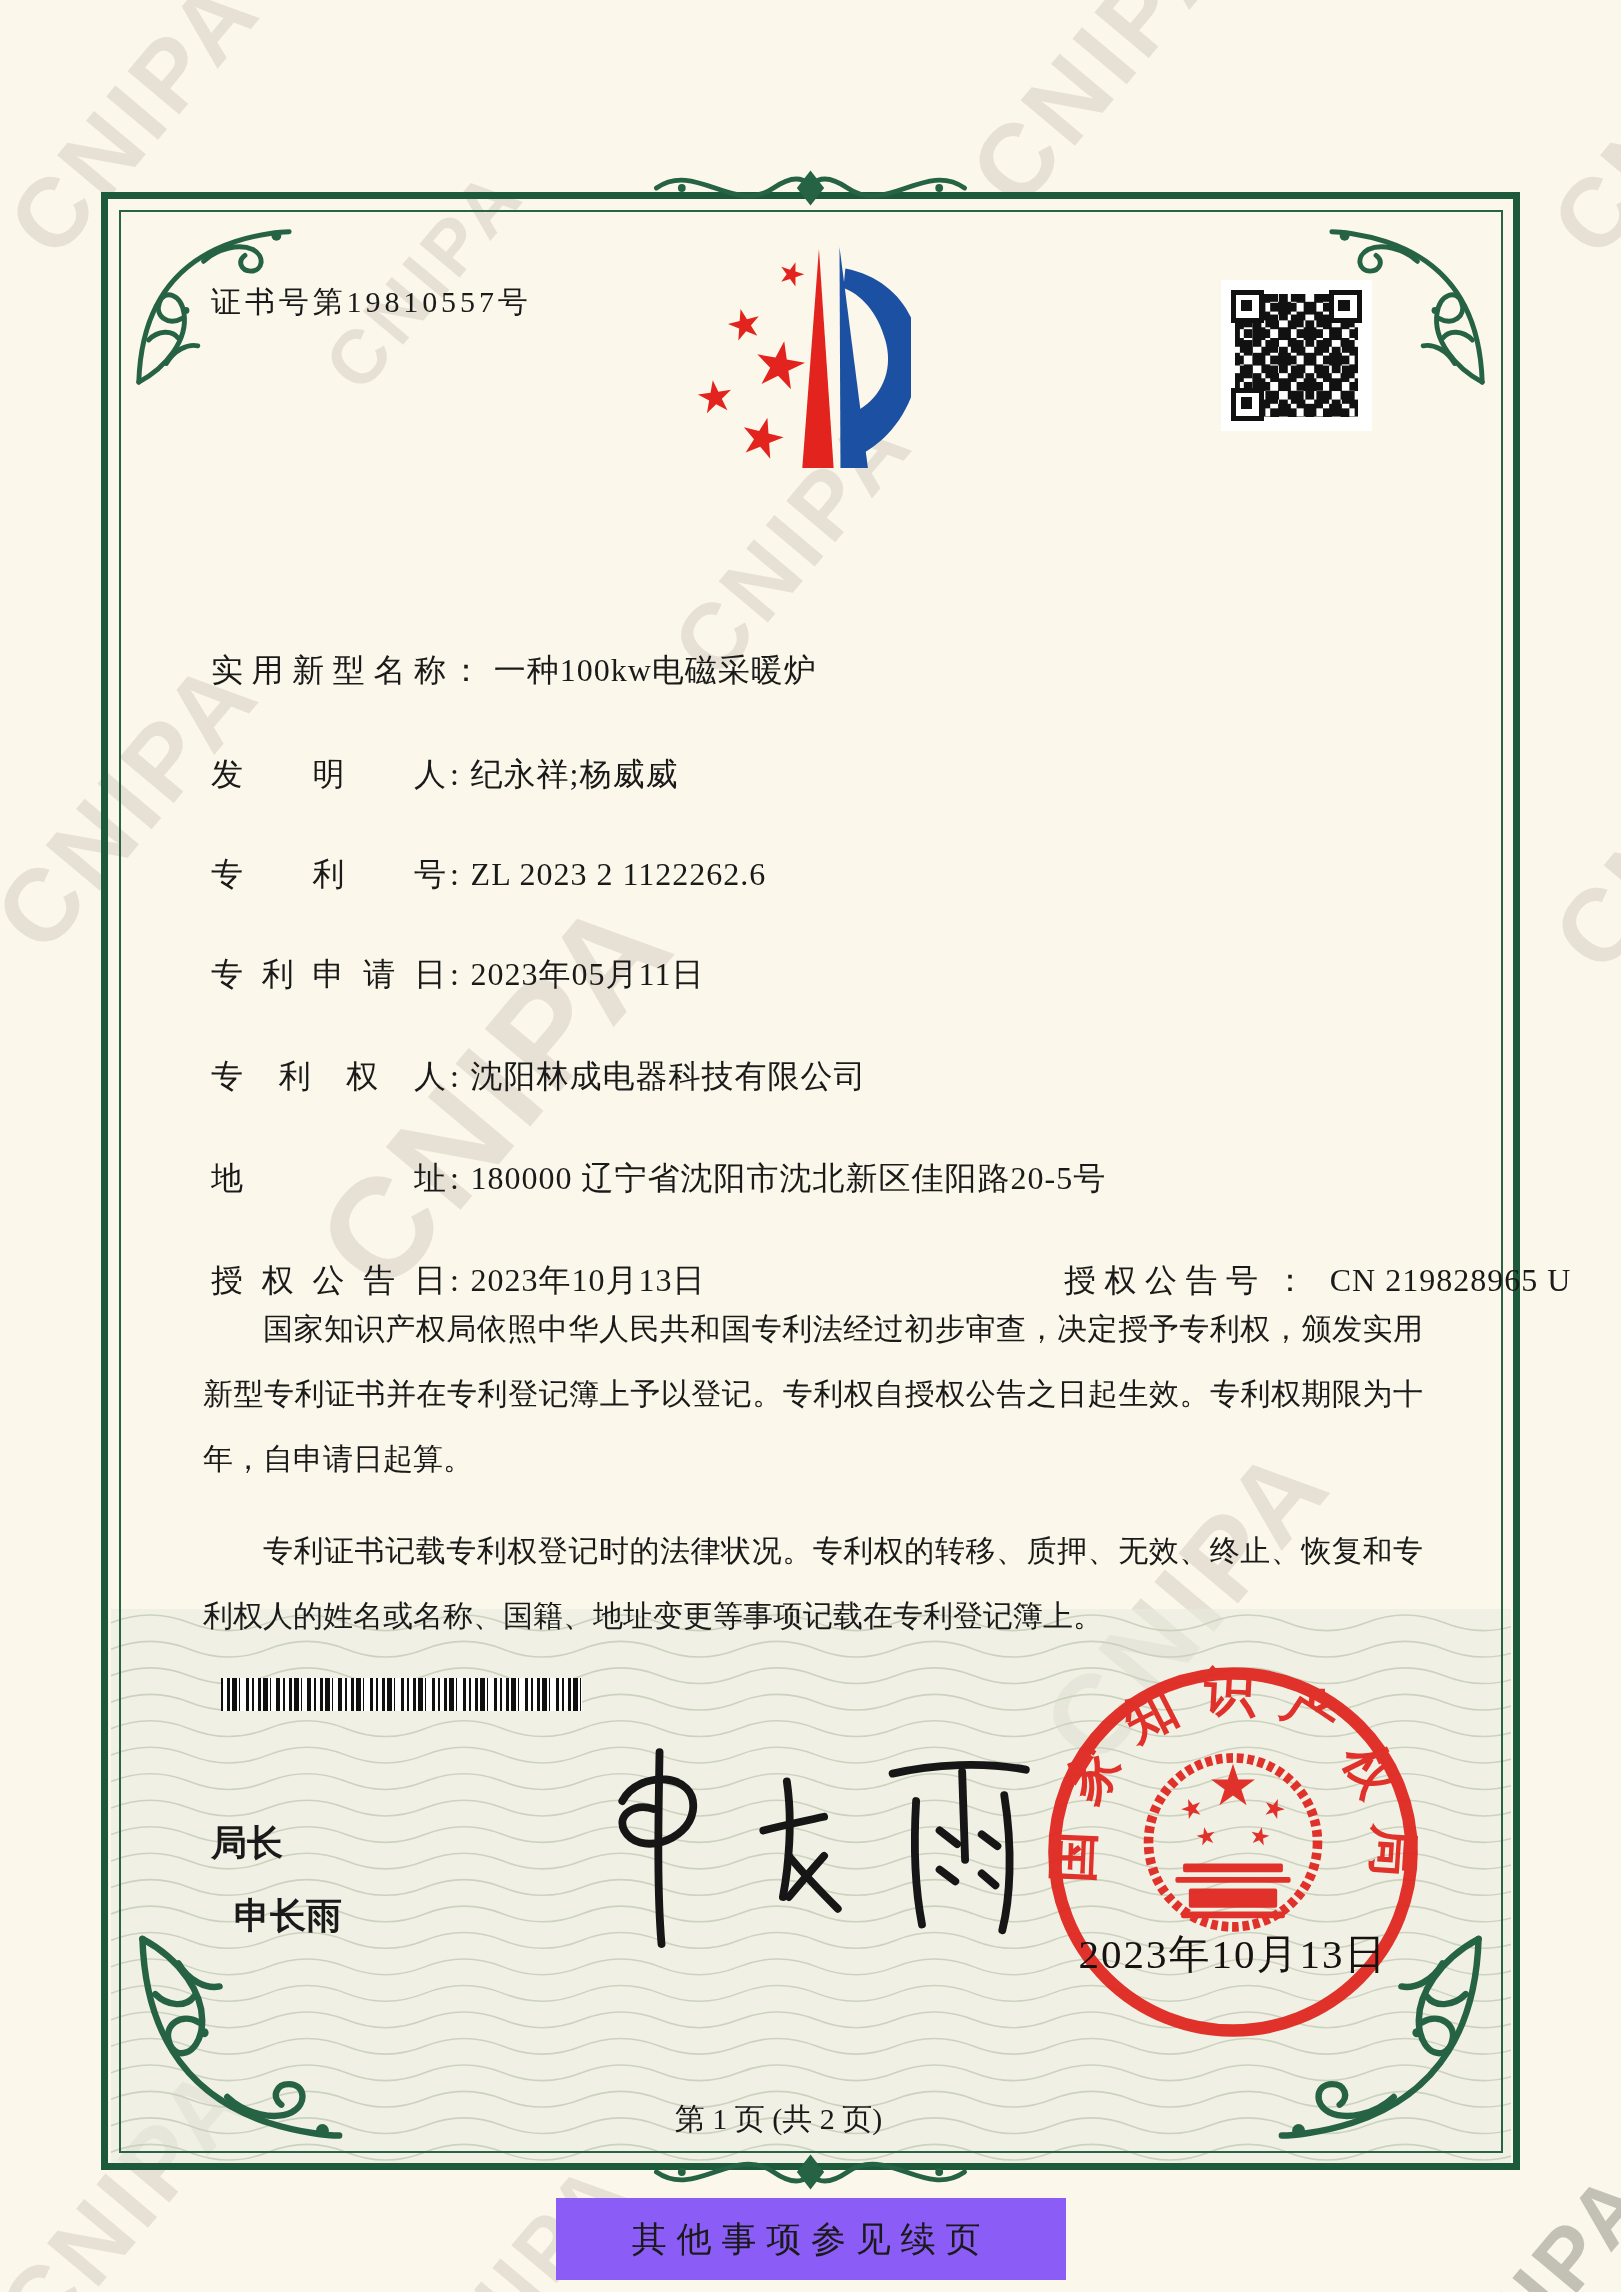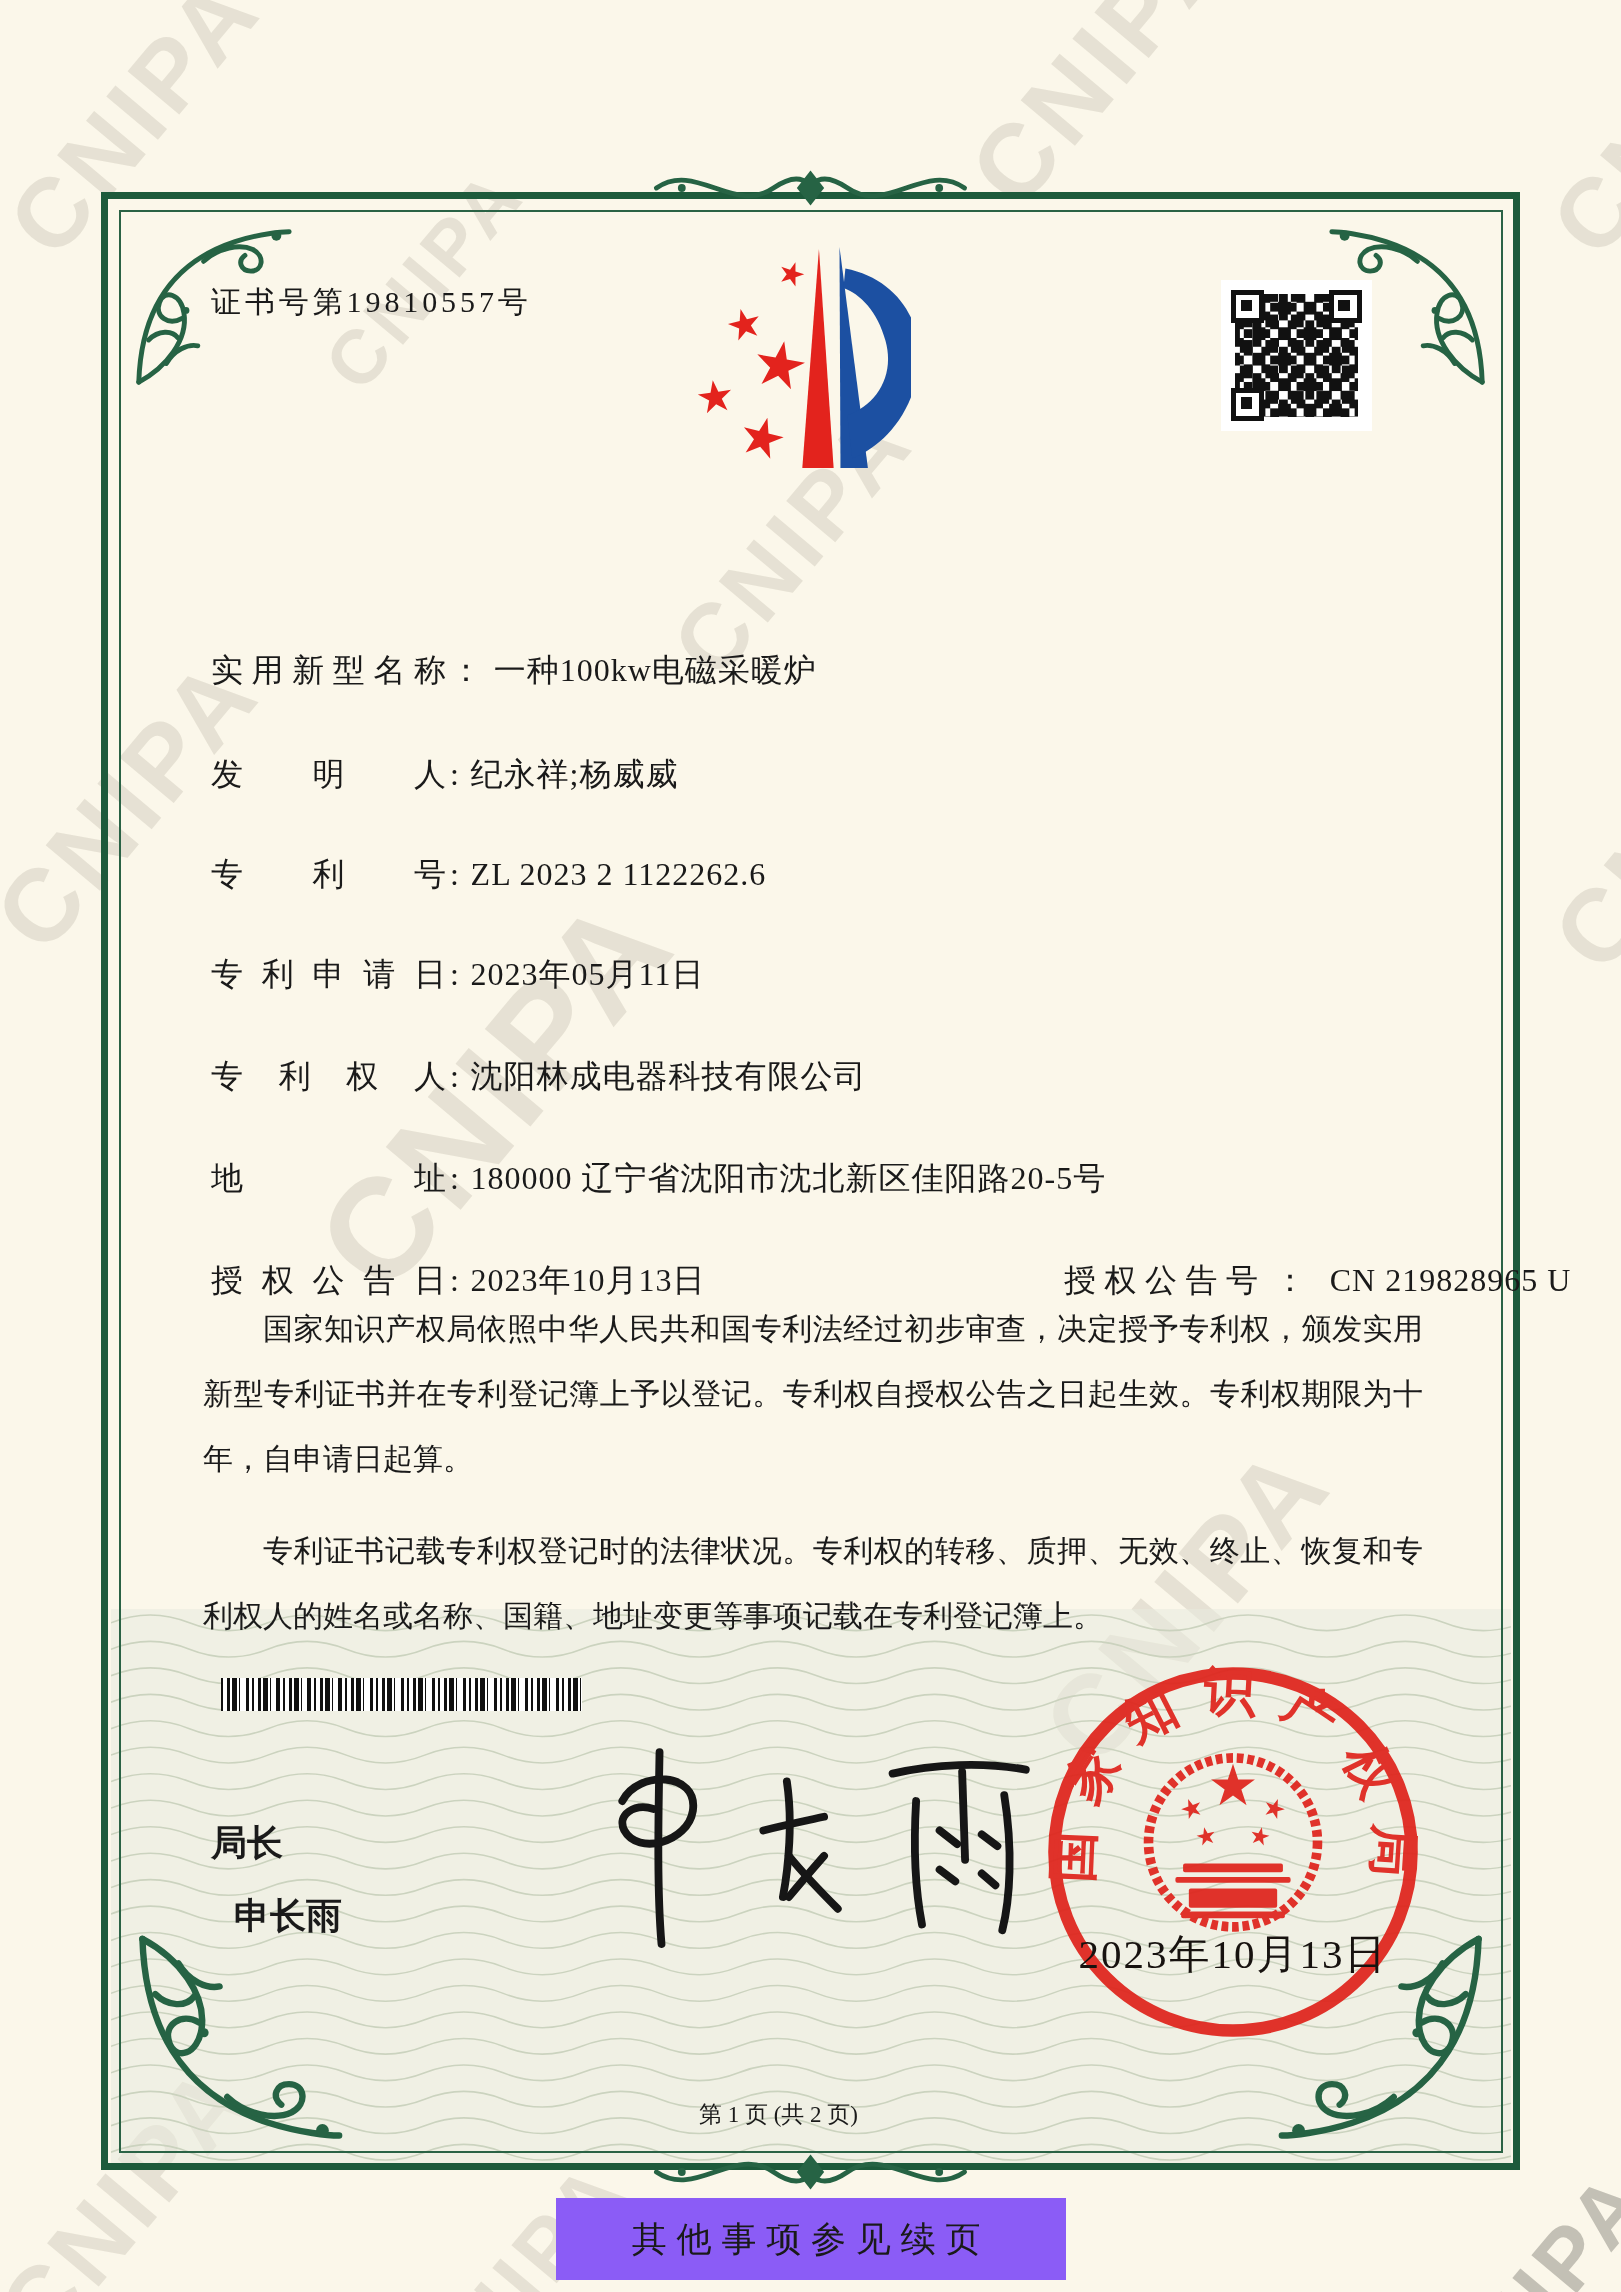--- a/index.html
+++ b/index.html
@@ -55,21 +55,21 @@
   
   .sigtitle{position:absolute;left:211px;top:1819px;font-size:36px;font-weight:bold;font-family:"Liberation Sans","DejaVu Sans",sans-serif;}
   .signame{position:absolute;left:211px;top:1892px;font-size:36px;font-weight:bold;font-family:"Liberation Sans","DejaVu Sans",sans-serif;margin-left:23px;}
   .sig{position:absolute;left:544px;top:1740px;width:519px;height:221px;}
 
   
   .seal{position:absolute;left:1041px;top:1660px;width:384px;height:384px;}
   .sealdate{position:absolute;left:0;width:384px;top:267px;text-align:center;font-size:41px;color:#17120f;letter-spacing:2px;}
 
   
-  .pgfoot{position:absolute;left:103px;right:167px;top:2099px;text-align:center;font-size:23px;}
+  .pgfoot{position:absolute;left:103px;right:167px;top:2099px;text-align:center;font-size:30px;}
   .contnote{position:absolute;left:556px;top:2198px;width:510px;height:82px;background:#8b5cf6;display:flex;align-items:center;justify-content:center;}
   .contnote span{font-size:35px;letter-spacing:9.8px;}
 </style>
 </head>
 <body>
 
 <div class="page">
 
   <svg width="0" height="0" style="position:absolute">
     <defs>

